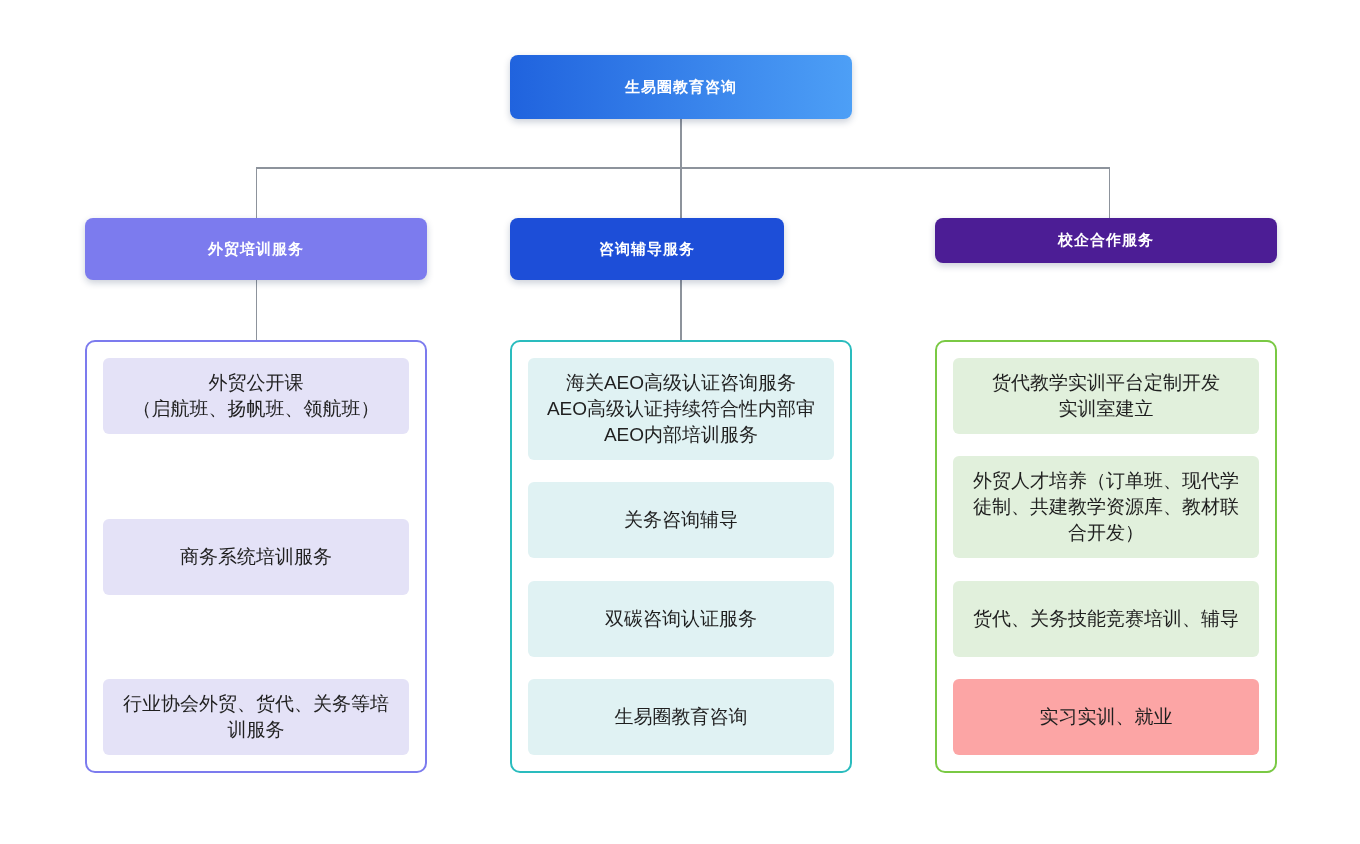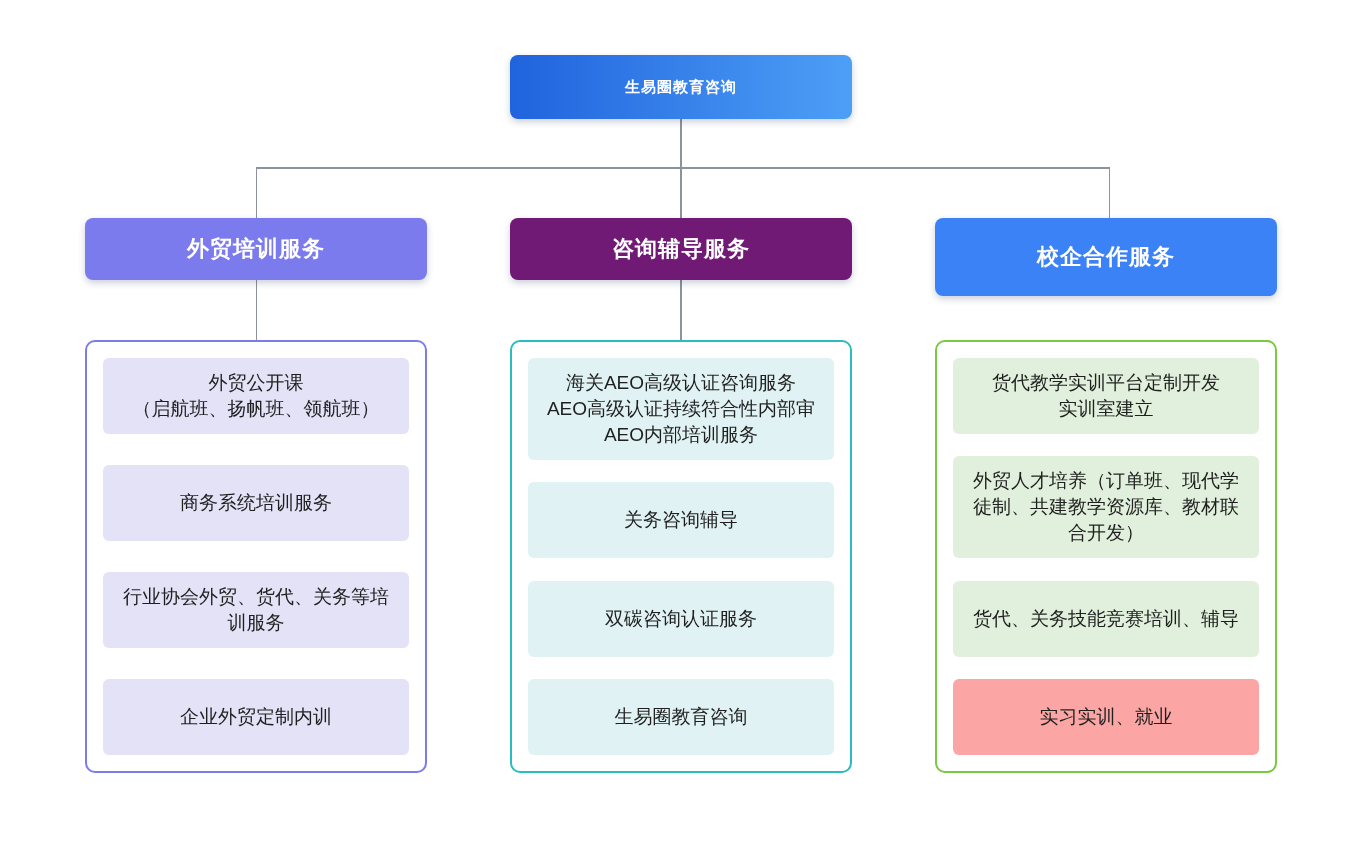--- a/index.html
+++ b/index.html
@@ -14,21 +14,21 @@
   .line{position:absolute;background:#8D939C;}
   .node{
     position:absolute;
     display:flex;align-items:center;justify-content:center;
     color:#ffffff;font-weight:bold;
     border-radius:8px;
     box-shadow:0 3px 7px rgba(20,40,80,0.22);
     box-sizing:border-box;
   }
   .node.root{font-size:15px;letter-spacing:1px;}
-  .node.branch{font-size:22px;letter-spacing:1px;}
+  .node.branch{font-size:15px;letter-spacing:1px;}
   .container{
     position:absolute;
     width:342px;height:433px;
     background:#ffffff;
     border:2px solid #888;
     border-radius:10px;
     box-sizing:border-box;
     padding:16px;
     display:flex;flex-direction:column;justify-content:space-between;
   }
@@ -62,36 +62,35 @@
   </div>
 
   <div class="node branch" style="left: 85px; top: 218px; width: 342px; height: 62px; background: rgb(124, 123, 238);">
     <span>外贸培训服务</span>
   </div>
   <div class="container" style="left: 85px; top: 340px; border-color: rgb(124, 123, 238);">
     <div class="item" style="background: rgb(228, 226, 247);">外贸公开课
 （启航班、扬帆班、领航班）</div>
     <div class="item" style="background: rgb(228, 226, 247);">商务系统培训服务</div>
     <div class="item" style="background: rgb(228, 226, 247);">行业协会外贸、货代、关务等培训服务</div>
-    <div class="item" style="background: rgb(228, 226, 247);">企业外贸定制内训</div>
   </div>
 
-  <div class="node branch" style="left: 510px; top: 218px; width: 342px; height: 62px; background: #701a75;">
+  <div class="node branch" style="left: 510px; top: 218px; width: 274px; height: 62px; background: #1d4ed8;">
     <span>咨询辅导服务</span>
   </div>
   <div class="container" style="left: 510px; top: 340px; border-color: rgb(42, 188, 190);">
     <div class="item" style="background: rgb(224, 242, 243);">海关AEO高级认证咨询服务
 AEO高级认证持续符合性内部审
 AEO内部培训服务</div>
     <div class="item" style="background: rgb(224, 242, 243);">关务咨询辅导</div>
     <div class="item" style="background: rgb(224, 242, 243);">双碳咨询认证服务</div>
     <div class="item" style="background: rgb(224, 242, 243);">生易圈教育咨询</div>
   </div>
 
-  <div class="node branch" style="left: 935px; top: 218px; width: 342px; height: 78px; background: #3b82f6;">
+  <div class="node branch" style="left: 935px; top: 218px; width: 342px; height: 45px; background: #4c1d95;">
     <span>校企合作服务</span>
   </div>
   <div class="container" style="left: 935px; top: 340px; border-color: rgb(122, 201, 68);">
     <div class="item" style="background: rgb(225, 240, 220);">货代教学实训平台定制开发
 实训室建立</div>
     <div class="item" style="background: rgb(225, 240, 220);">外贸人才培养（订单班、现代学徒制、共建教学资源库、教材联合开发）</div>
     <div class="item" style="background: rgb(225, 240, 220);">货代、关务技能竞赛培训、辅导</div>
     <div class="item" style="background: #fca5a5;">实习实训、就业</div>
   </div>
 

